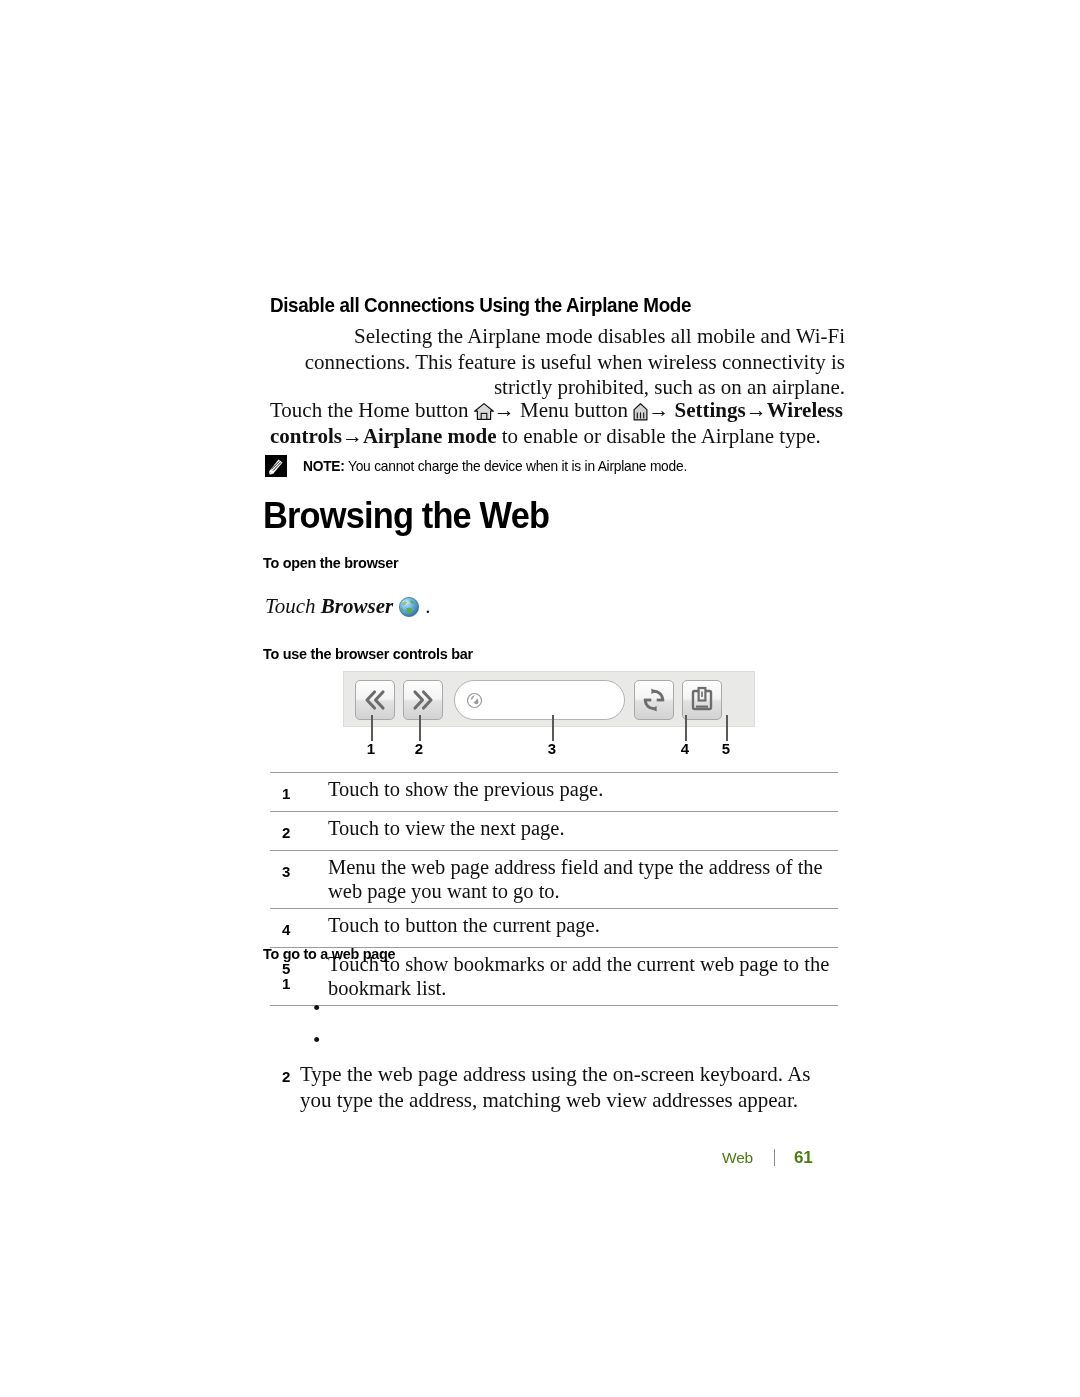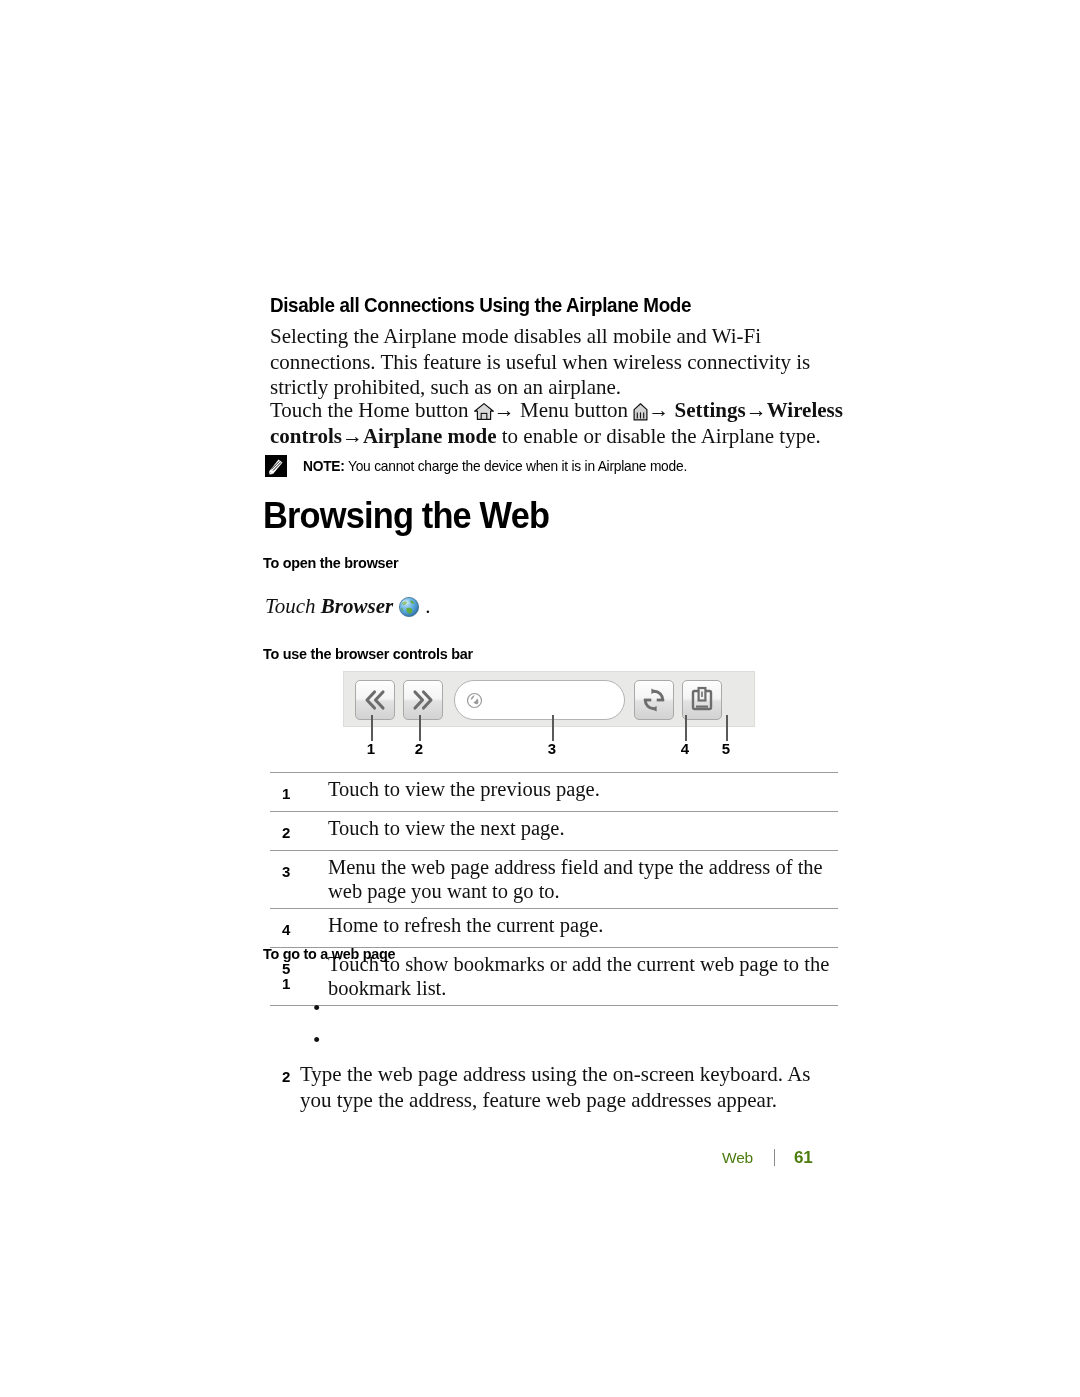--- a/index.html
+++ b/index.html
@@ -229,21 +229,21 @@
   }
   #footer .f-page { display: inline-block; font-weight: bold; font-size: 17px; }
 </style>
 </head>
 <body>
 
 <div class="page">
 
   <div class="blk h2" style="left:270px; top:293px;">Disable all Connections Using the Airplane Mode</div>
 
-  <div class="blk body-text" style="left:270px; top:324px; width:575px;">Selecting the Airplane mode disables all mobile and Wi-Fi connections. This feature is useful when wireless connectivity is strictly prohibited, such as on an airplane.</div>
+  <div class="blk body-text" style="left:270px; top:324px; width:575px;text-align:right;">Selecting the Airplane mode disables all mobile and Wi-Fi connections. This feature is useful when wireless connectivity is strictly prohibited, such as on an airplane.</div>
 
   <div class="blk body-text" style="left:270px; top:398px; width:585px;">
     <span>Touch the Home button </span><span class="icon-inline ic-home">
       <svg viewBox="0 0 20 17" width="20" height="17">
         <path d="M10 0.6 L19.4 8.2 L16.6 8.2 L16.6 16.4 L3.4 16.4 L3.4 8.2 L0.6 8.2 Z" fill="#d9d9d9" stroke="#111" stroke-width="1.2" stroke-linejoin="round"></path>
         <rect x="7.2" y="10.4" width="5.6" height="6" fill="#d9d9d9" stroke="#111" stroke-width="1.1"></rect>
       </svg></span><span class="arrow">→</span><span> Menu button </span><span class="icon-inline ic-menu">
       <svg viewBox="0 0 15 18" width="15" height="18">
         <path d="M7.5 0.8 L13.9 6.6 L13.9 16.9 L1.1 16.9 L1.1 6.6 Z" fill="#d2d2d2" stroke="#111" stroke-width="1.2" stroke-linejoin="round"></path>
         <line x1="4.3" y1="9.4" x2="4.3" y2="15.6" stroke="#111" stroke-width="1.1"></line>
@@ -353,49 +353,49 @@
   <div class="callout-num" style="left:364px; top:740px;">1</div>
   <div class="callout-num" style="left:412px; top:740px;">2</div>
   <div class="callout-num" style="left:545px; top:740px;">3</div>
   <div class="callout-num" style="left:678px; top:740px;">4</div>
   <div class="callout-num" style="left:719px; top:740px;">5</div>
 
   <table id="steps-table">
     <tbody>
       <tr>
         <td class="num">1</td>
-        <td class="desc">Touch to view the previous page.</td>
+        <td class="desc">Touch to show the previous page.</td>
       </tr>
       <tr>
         <td class="num">2</td>
         <td class="desc">Touch to view the next page.</td>
       </tr>
       <tr>
         <td class="num">3</td>
         <td class="desc">Menu the web page address field and type the address of the web page you want to go to.</td>
       </tr>
       <tr>
         <td class="num">4</td>
-        <td class="desc">Home to refresh the current page.</td>
+        <td class="desc">Touch to button the current page.</td>
       </tr>
       <tr>
         <td class="num">5</td>
         <td class="desc">Touch to show bookmarks or add the current web page to the bookmark list.</td>
       </tr>
     </tbody>
   </table>
 
   <div class="blk h3" style="left:263px; top:945px;">To go to a web page</div>
 
   <div class="step-num" style="left:282px; top:975px;">1</div>
 
   <div class="bullet-dot" style="left:313px; top:996px;">•</div>
 
   <div class="bullet-dot" style="left:313px; top:1028px;">•</div>
 
   <div class="step-num" style="left:282px; top:1068px;">2</div>
-  <div class="step-body" style="left:300px; top:1061px; width:545px;">Type the web page address using the on-screen keyboard. As you type the address, feature web page addresses appear.</div>
+  <div class="step-body" style="left:300px; top:1061px; width:545px;">Type the web page address using the on-screen keyboard. As you type the address, matching web view addresses appear.</div>
 
   <div id="footer">
     <span class="f-label">Web</span><span class="f-sep"></span><span class="f-page">61</span>
   </div>
 
 </div>
 
 </body></html>

